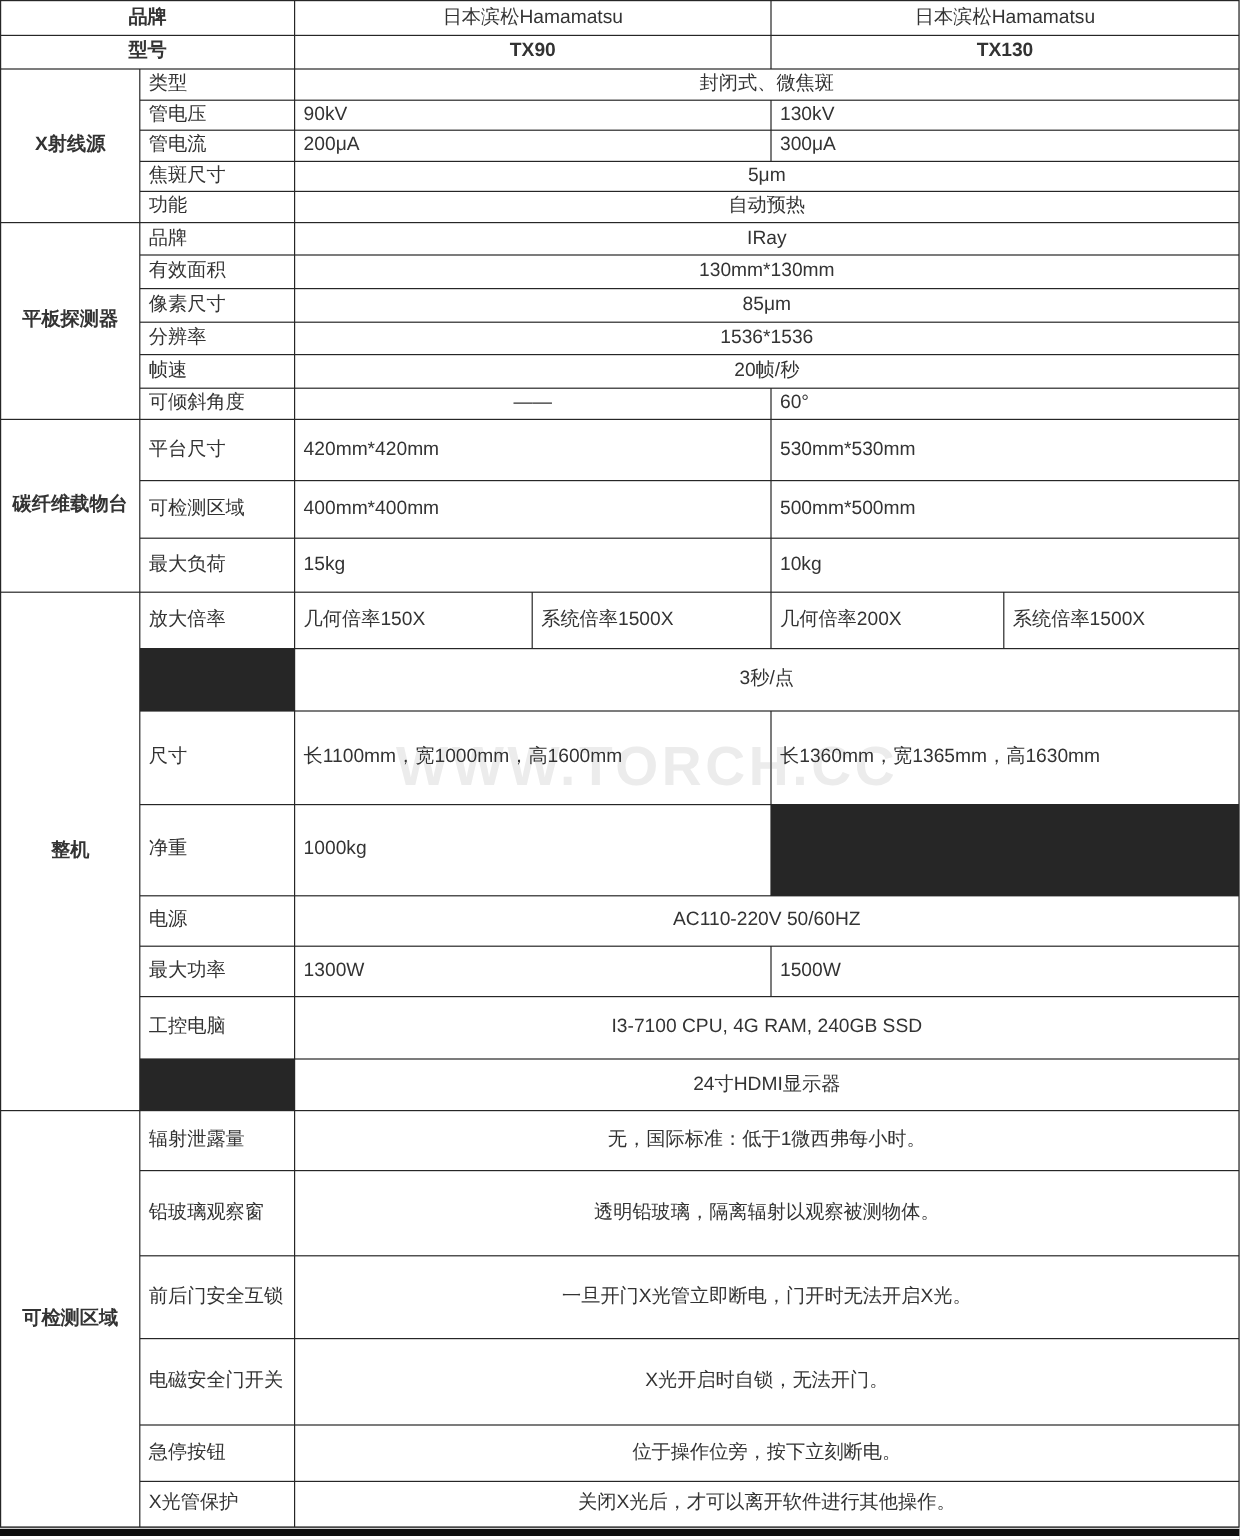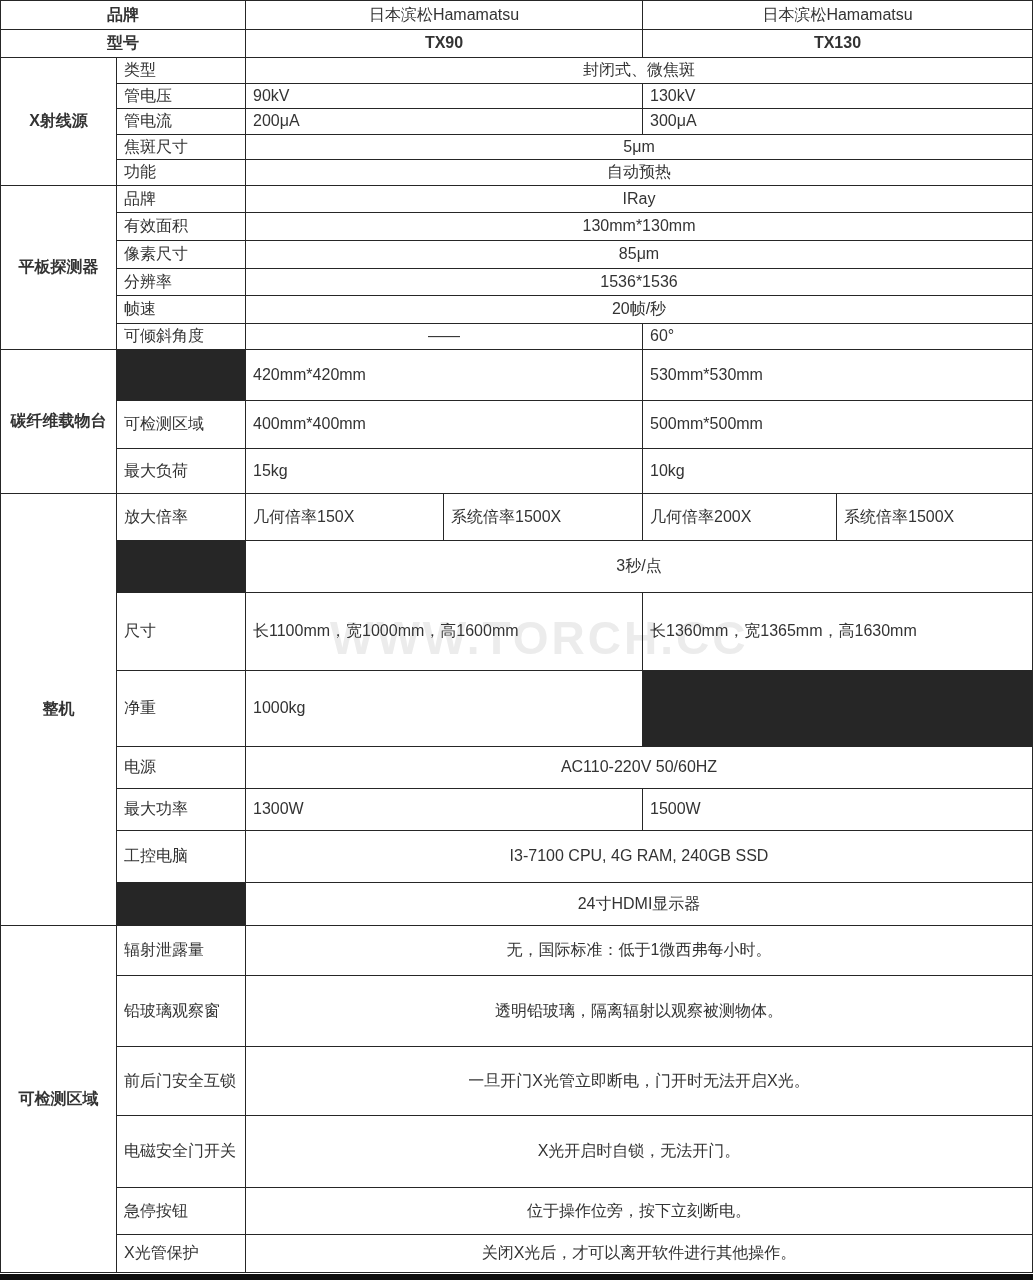--- a/index.html
+++ b/index.html
@@ -70,20 +70,21 @@
   <div class="c ctr" style="grid-area:10/3/11/7">85μm</div>
   <div class="c" style="grid-area:11/2/12/3">分辨率</div>
   <div class="c ctr" style="grid-area:11/3/12/7">1536*1536</div>
   <div class="c" style="grid-area:12/2/13/3">帧速</div>
   <div class="c ctr" style="grid-area:12/3/13/7">20帧/秒</div>
   <div class="c" style="grid-area:13/2/14/3">可倾斜角度</div>
   <div class="c ctr" style="grid-area:13/3/14/5">——</div>
   <div class="c" style="grid-area:13/5/14/7">60°</div>
 
   <div class="c sec" style="grid-area:14/1/17/2">碳纤维载物台</div>
+  <div class="c" style="grid-area:14/2/15/3">平台尺寸</div>
   <div class="c" style="grid-area:14/3/15/5">420mm*420mm</div>
   <div class="c" style="grid-area:14/5/15/7">530mm*530mm</div>
   <div class="c" style="grid-area:15/2/16/3">可检测区域</div>
   <div class="c" style="grid-area:15/3/16/5">400mm*400mm</div>
   <div class="c" style="grid-area:15/5/16/7">500mm*500mm</div>
   <div class="c" style="grid-area:16/2/17/3">最大负荷</div>
   <div class="c" style="grid-area:16/3/17/5">15kg</div>
   <div class="c" style="grid-area:16/5/17/7">10kg</div>
 
   <div class="c sec" style="grid-area:17/1/25/2">整机</div>

